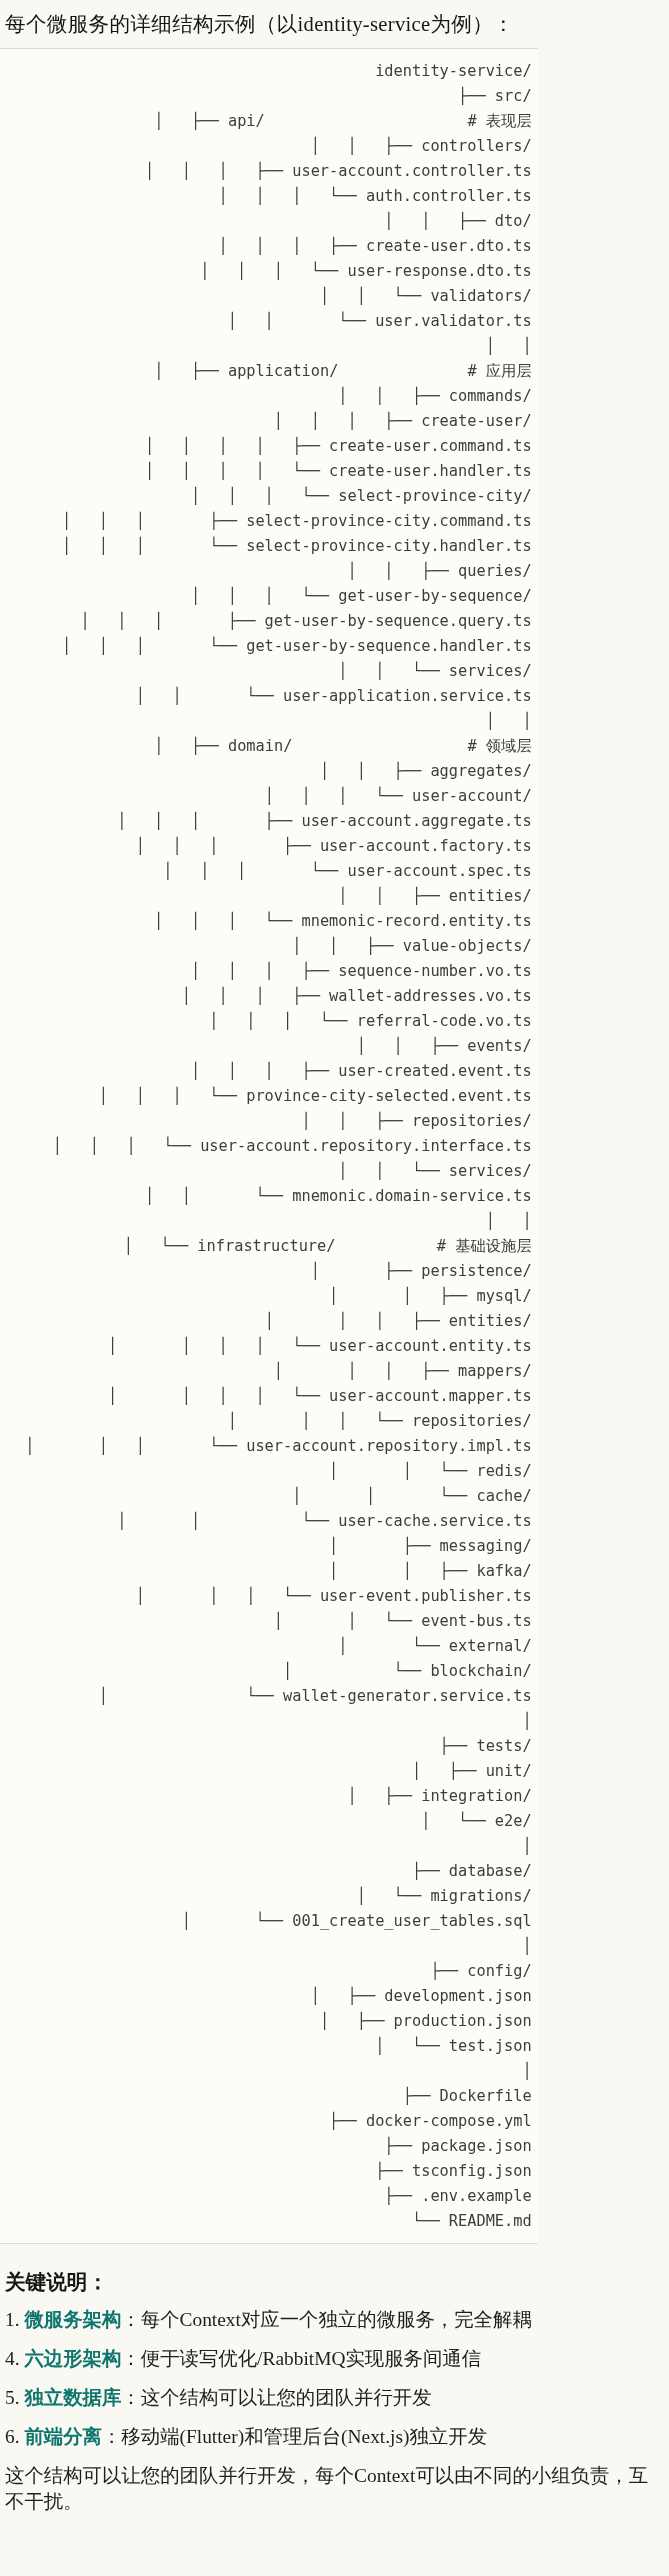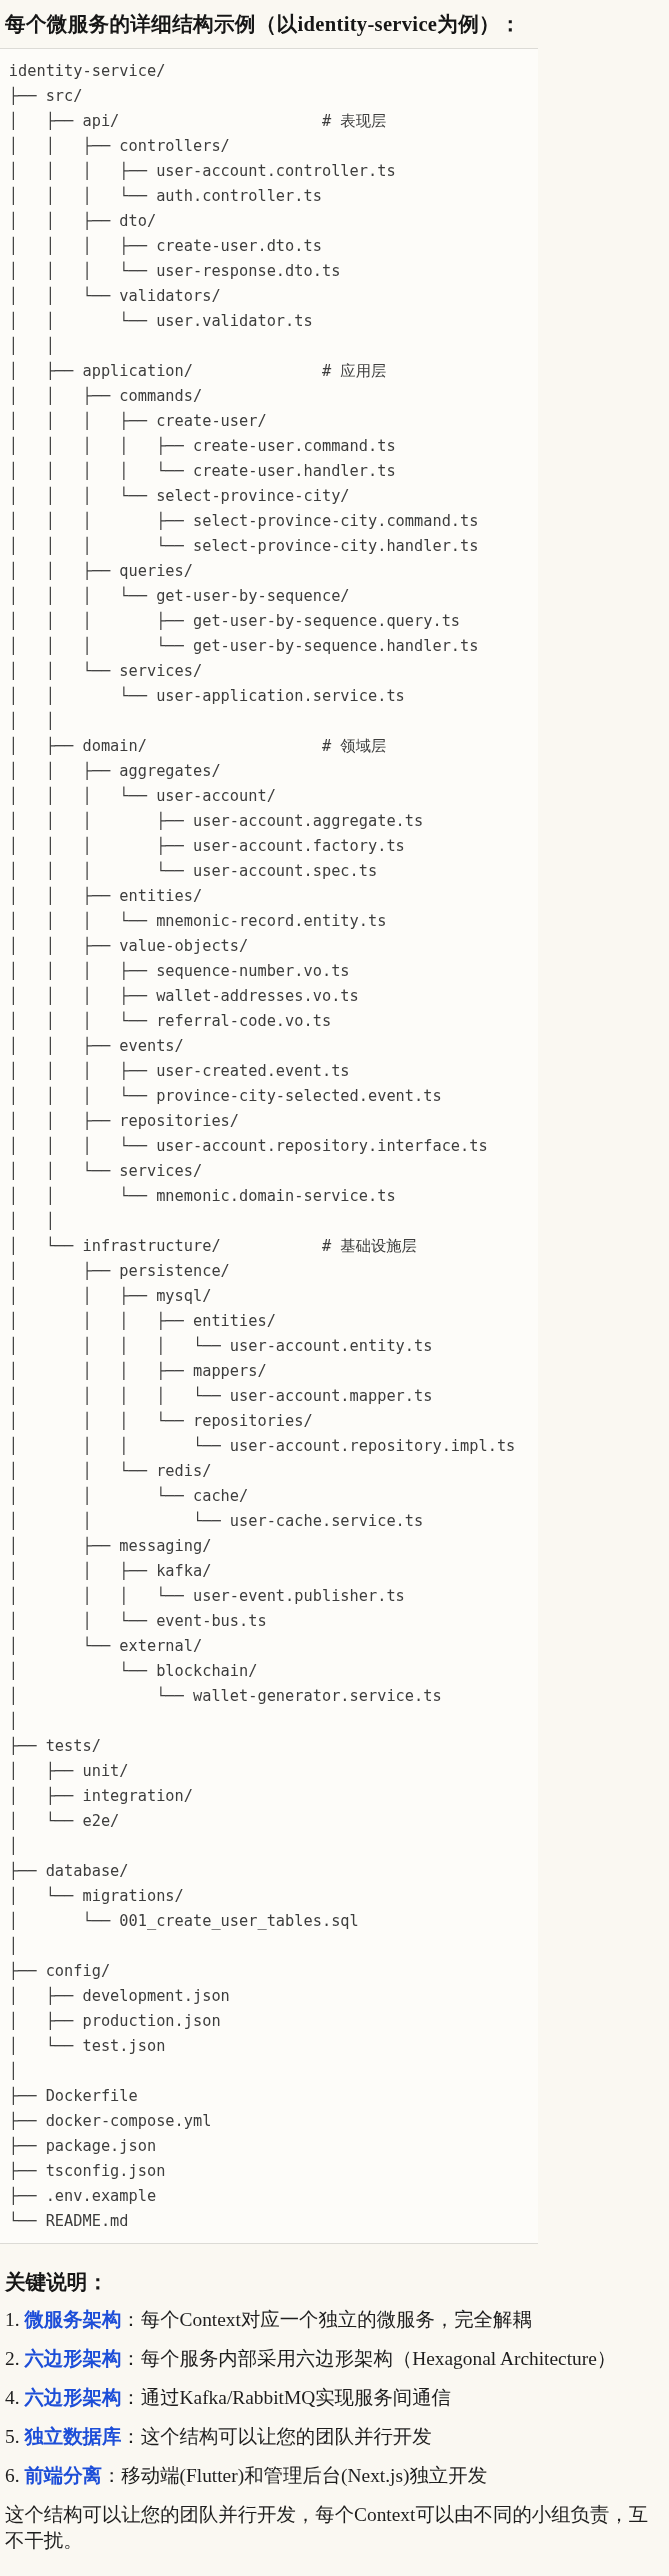--- a/index.html
+++ b/index.html
@@ -11,32 +11,33 @@
     height: 2576px;
     background: #faf8f2;
     color: #1e1e1e;
     font-family: "Liberation Serif", serif;
     overflow: hidden;
   }
   .page-title {
     padding: 12px 5px 0 5px;
     font-size: 20.6px;
     line-height: 25px;
-    font-weight: 700;
+    font-weight: 400;
     color: #161616;
     letter-spacing: 0.3px;
   }
   .code-block {
     margin-top: 11.3px;
     border-top: 1.3px solid #dcdbd6;
     border-bottom: 1.3px solid #dcdbd6;
     background: #fdfcf9;
     padding: 10px 6.3px 8.8px 8.8px;
     box-sizing: border-box;
     width: 538px;
+    text-align: right;
   }
   .code-block pre {
     margin: 0;
     font-family: "DejaVu Sans Mono", monospace;
     font-size: 15.3px;
     line-height: 25px;
     color: #3d3d3d;
     white-space: pre;
   }
   .notes-section {
@@ -53,21 +54,21 @@
     margin-top: 13px;
     font-size: 19.4px;
     line-height: 26px;
     color: #1e1e1e;
   }
   .note-item:first-of-type {
     margin-top: 16.3px;
   }
   .note-term {
     font-weight: 700;
-    color: #1d4ed8;
+    color: #0f766e;
   }
   .closing-paragraph {
     margin-top: 13px;
     font-size: 19.4px;
     line-height: 26px;
     color: #1e1e1e;
   }
 </style>
 </head>
 <body>
@@ -165,27 +166,24 @@
 </div>
 
 <div class="notes-section">
 
   <div class="notes-heading">关键说明：</div>
 
   <div class="note-item">
     <span>1. </span><span class="note-term">微服务架构</span><span>：每个Context对应一个独立的微服务，完全解耦</span>
   </div>
 
-  <div class="note-item">
-    <span>2. </span><span class="note-term">六边形架构</span><span>：每个服务内部采用六边形架构（Hexagonal Architecture）</span>
-  </div>
 
 
   <div class="note-item">
-    <span>4. </span><span class="note-term">六边形架构</span><span>：通过Kafka/RabbitMQ实现服务间通信</span>
+    <span>4. </span><span class="note-term">六边形架构</span><span>：便于读写优化/RabbitMQ实现服务间通信</span>
   </div>
 
   <div class="note-item">
     <span>5. </span><span class="note-term">独立数据库</span><span>：这个结构可以让您的团队并行开发</span>
   </div>
 
   <div class="note-item">
     <span>6. </span><span class="note-term">前端分离</span><span>：移动端(Flutter)和管理后台(Next.js)独立开发</span>
   </div>
 

